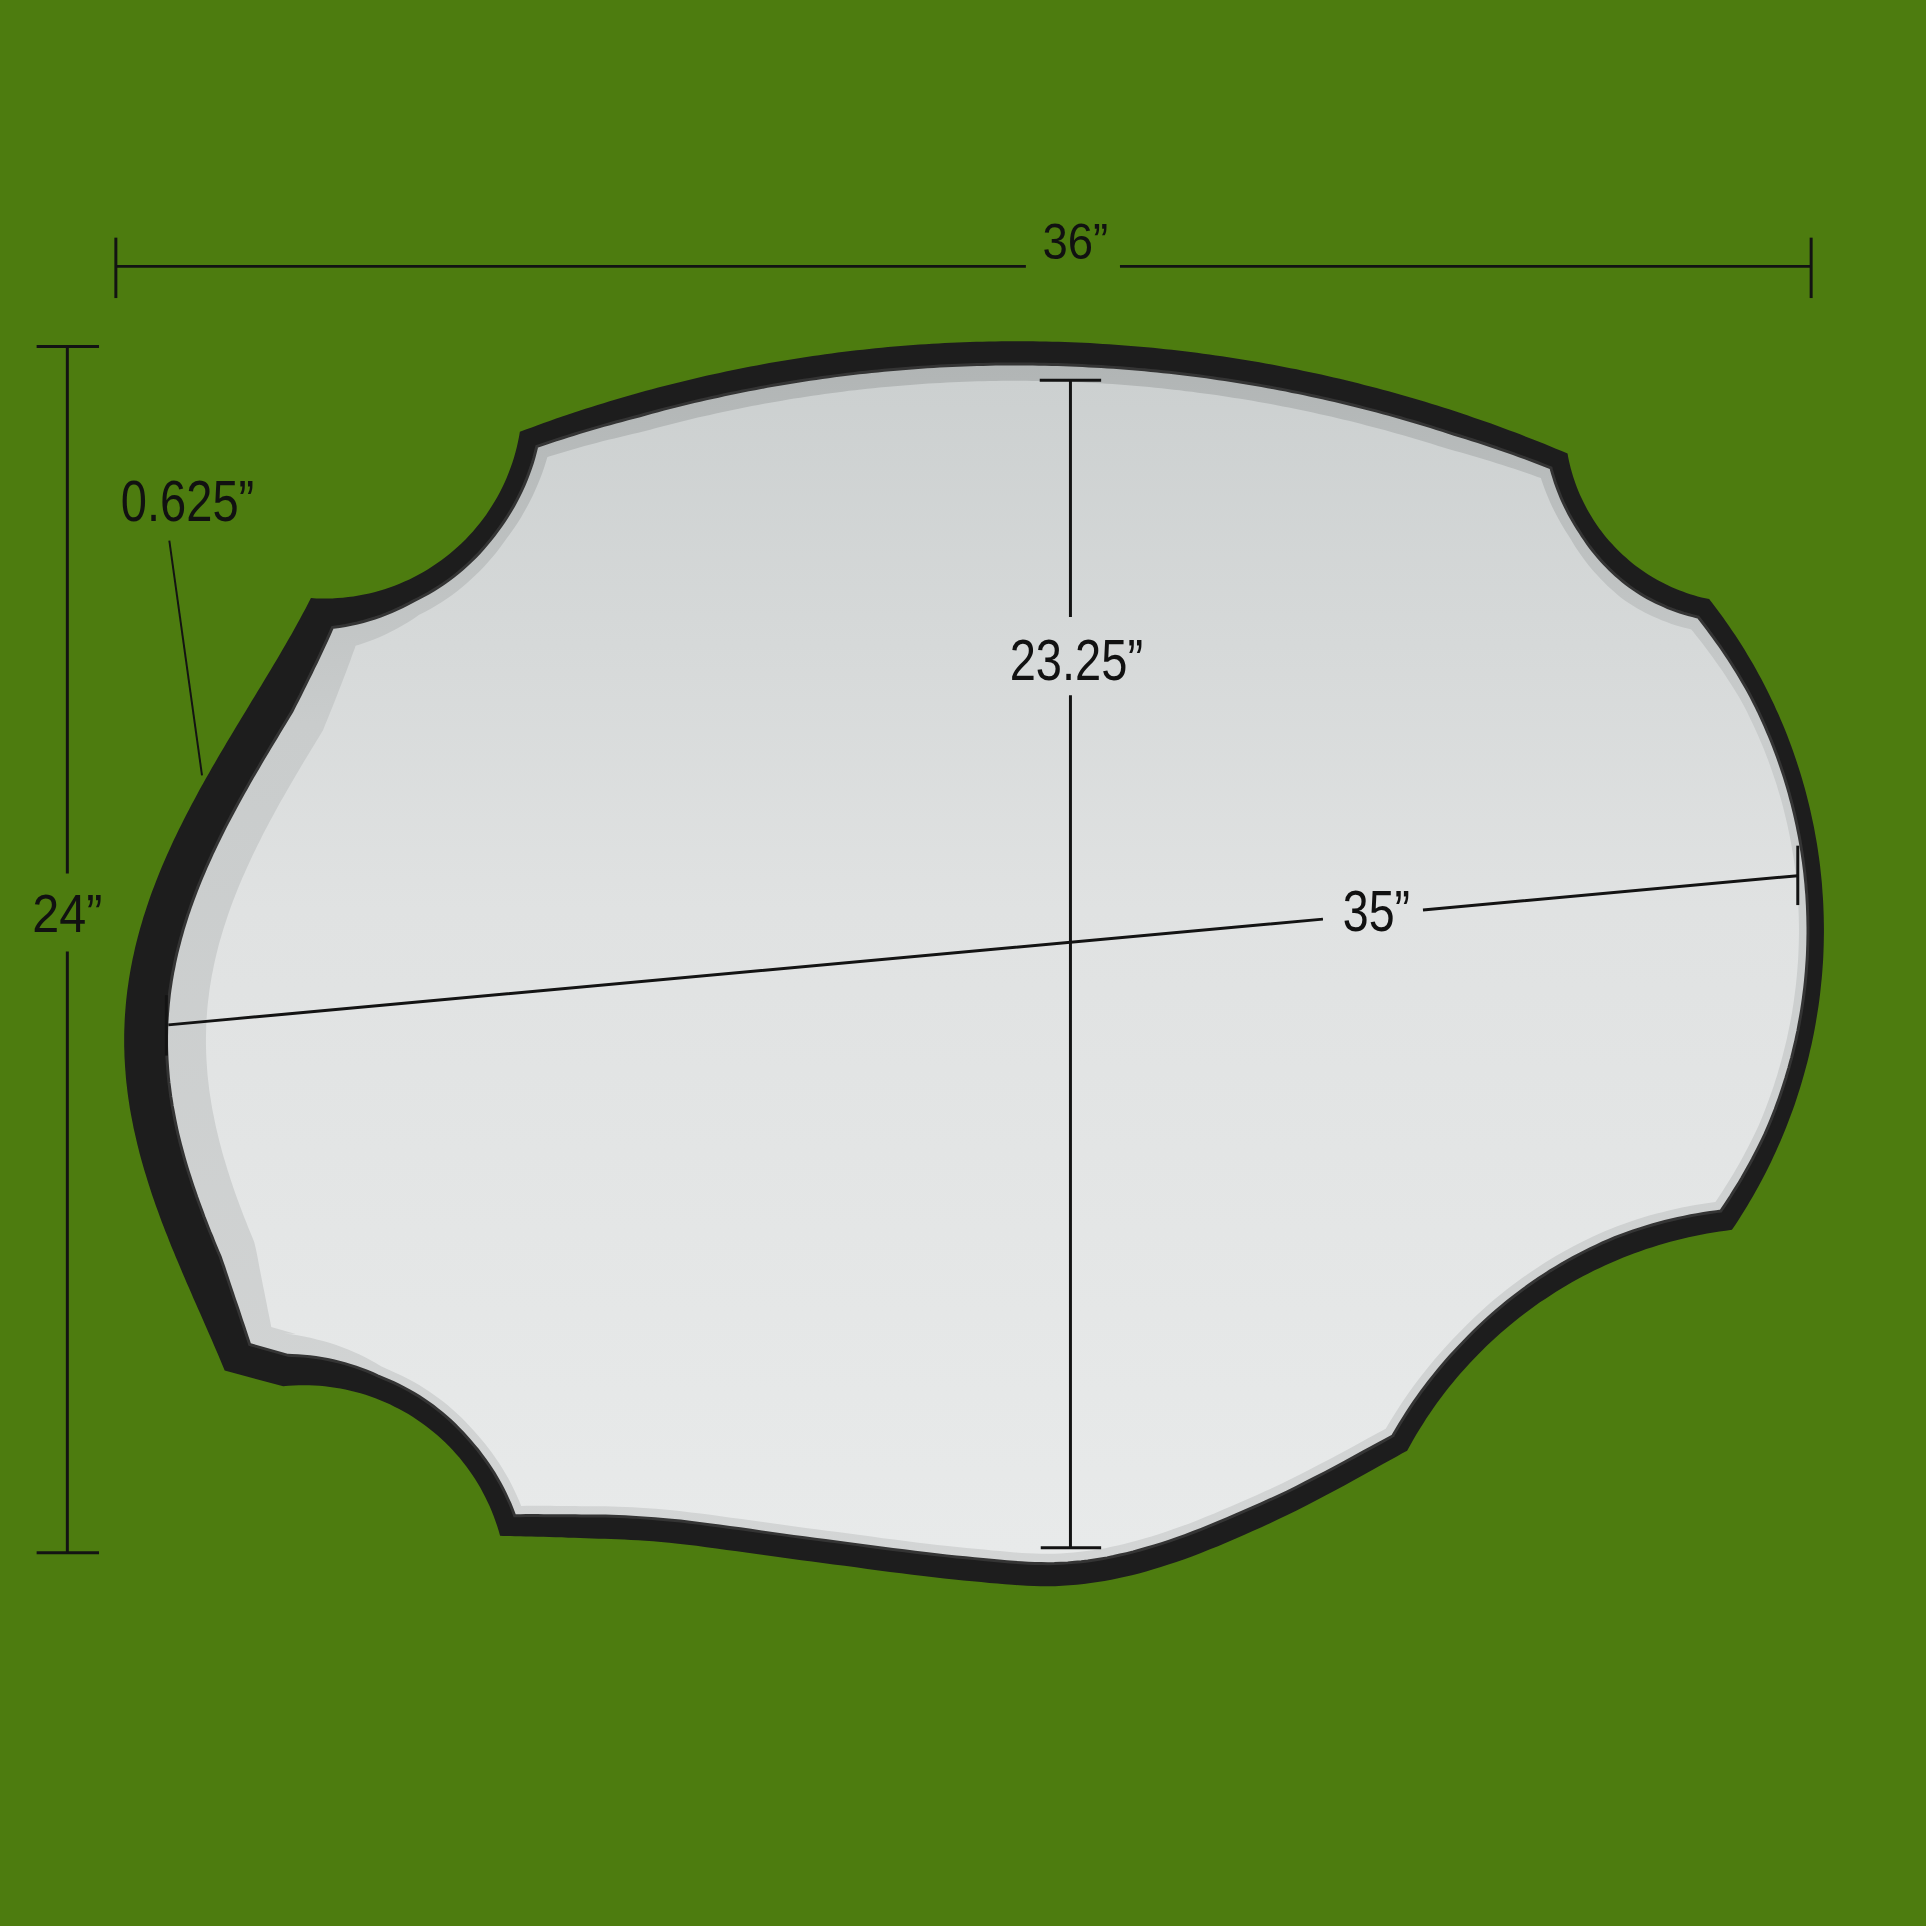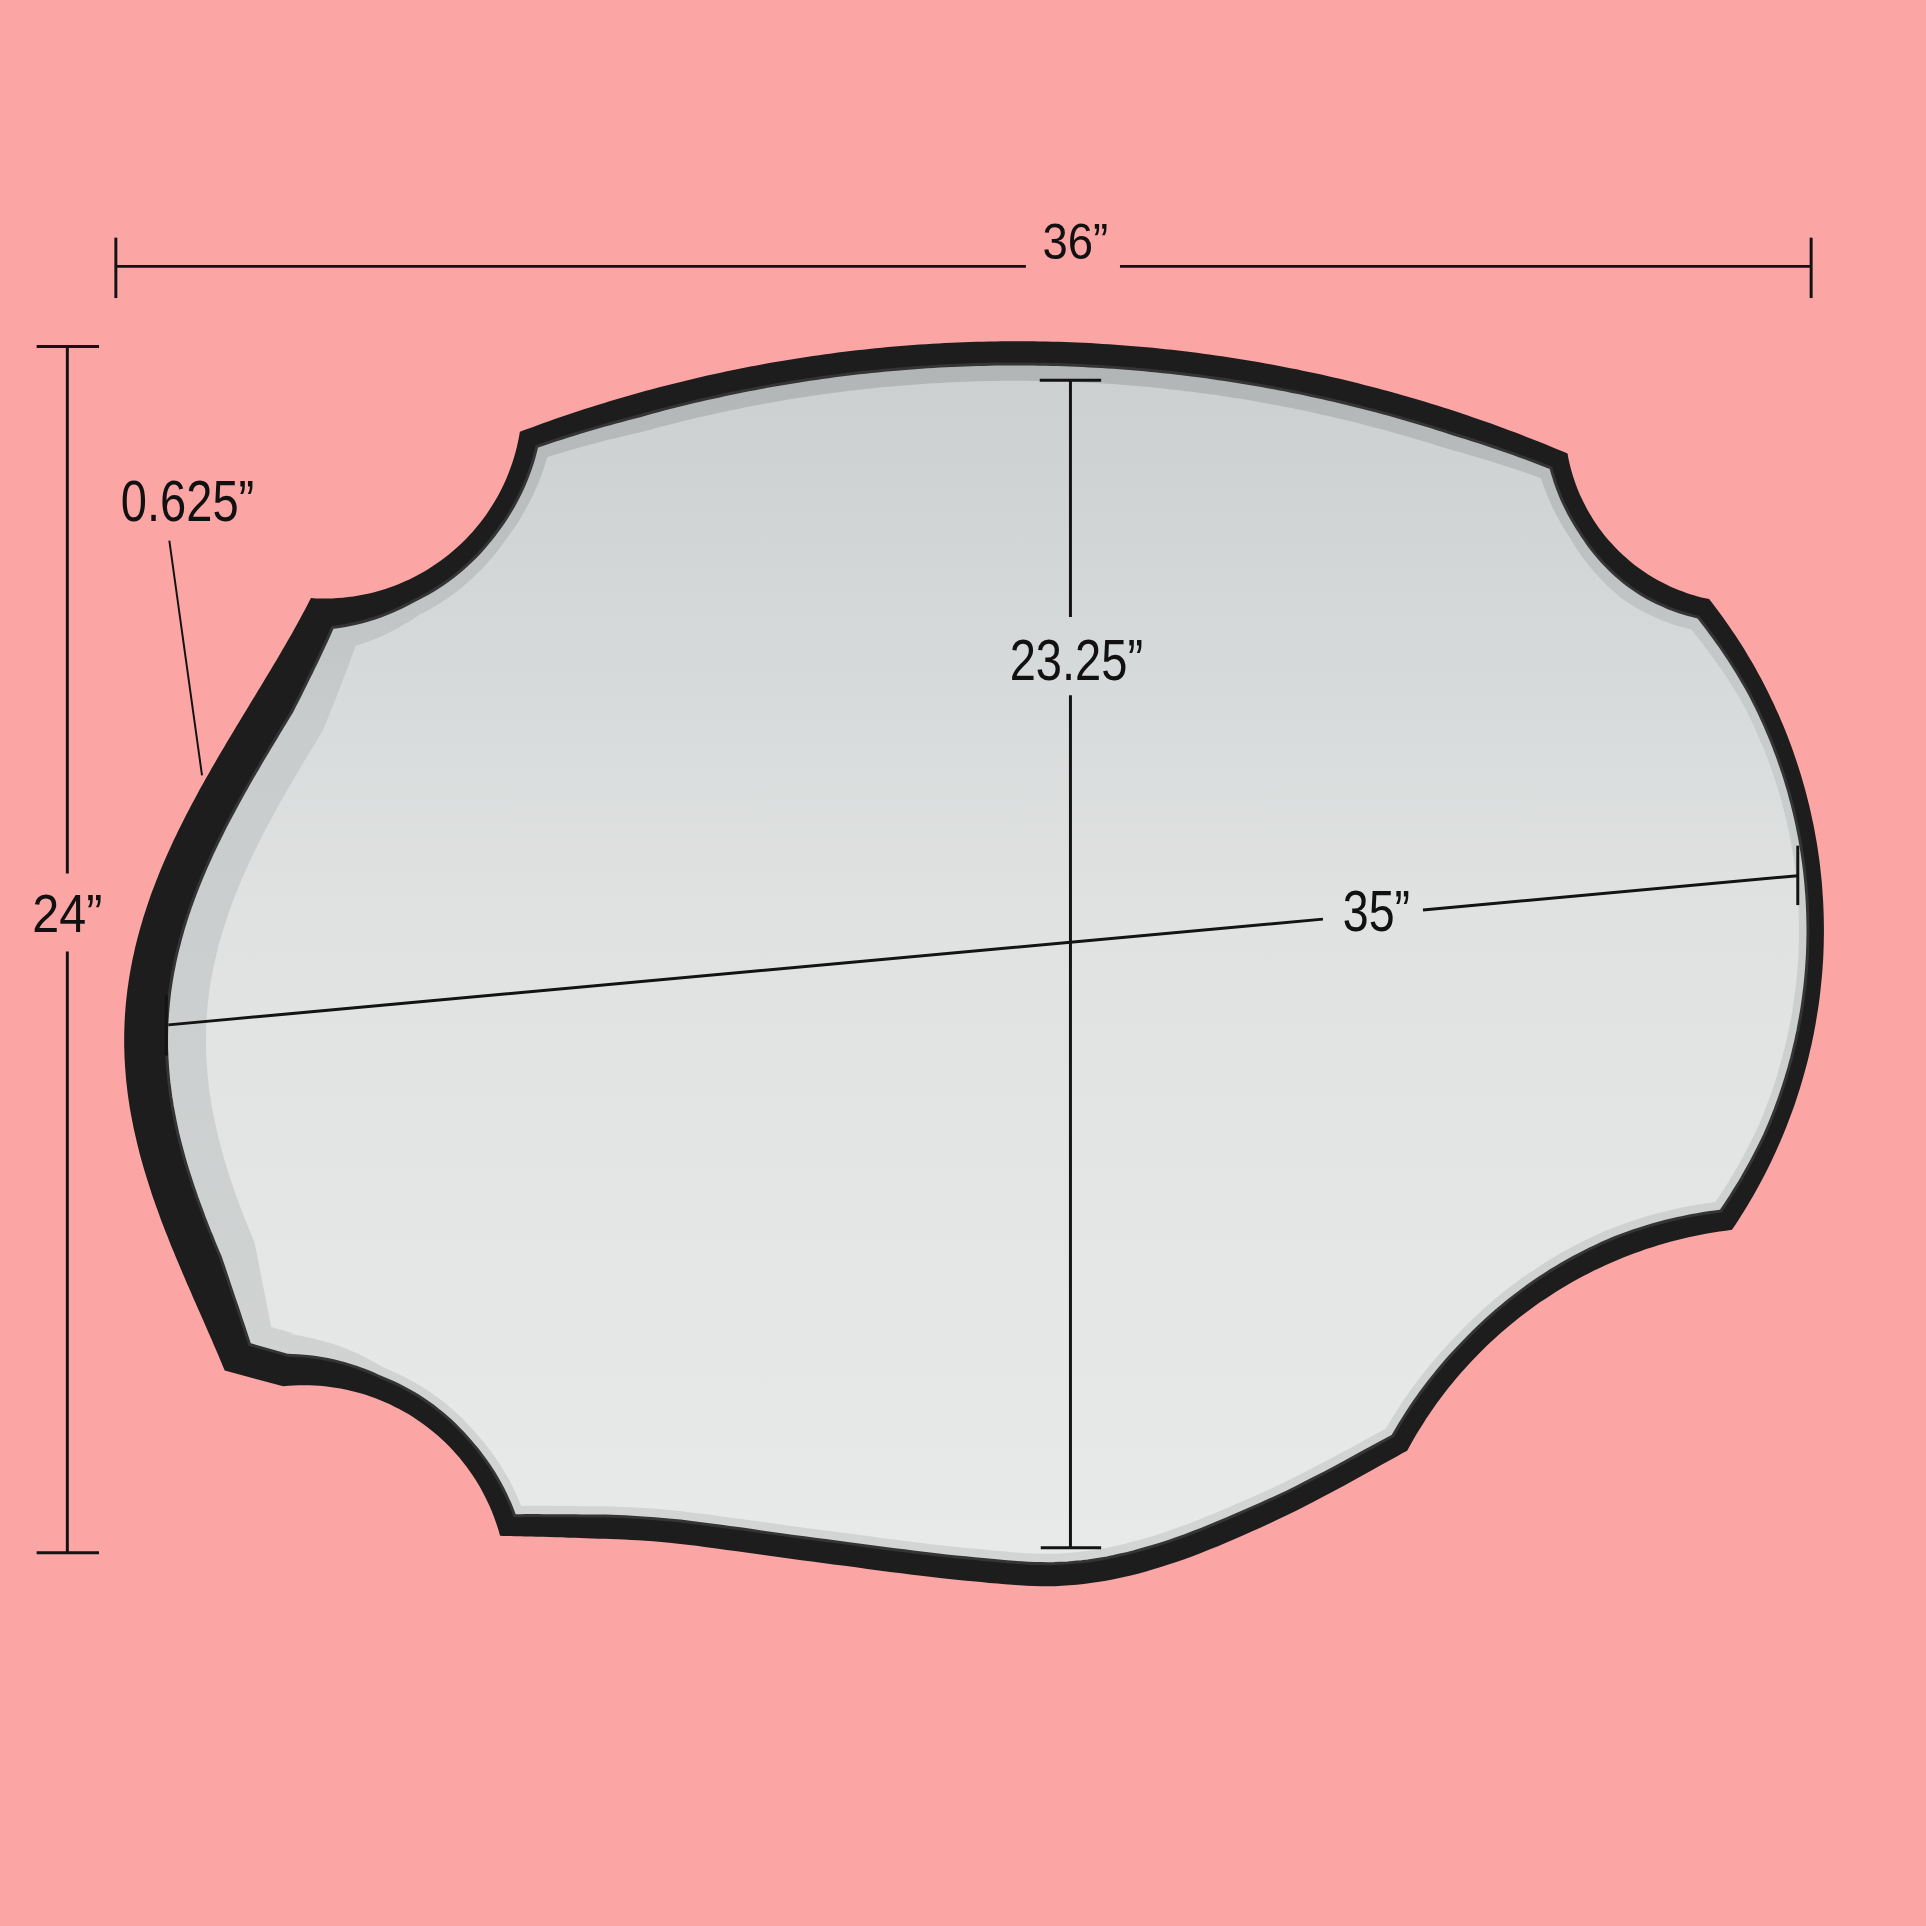--- a/index.html
+++ b/index.html
@@ -1,16 +1,16 @@
 <!DOCTYPE html>
 <html><head>
 <meta charset="utf-8">
 <style>
 html,body{margin:0;padding:0;background:#ffffff;}
-#page{width:1927px;height:1927px;position:relative;background:#fca5a5;
+#page{width:1927px;height:1927px;position:relative;background:#4d7c0f;
   font-family:"Liberation Sans", sans-serif;}
 svg{position:absolute;top:0;left:0;}
 </style>
 </head>
 <body>
 <div id="page">
 <svg width="1927" height="1927" viewBox="0 0 1946 1946">
   <defs>
     <linearGradient id="gBevel" x1="0" y1="0" x2="0" y2="1">
       <stop offset="0" stop-color="#b1b5b5"></stop>

